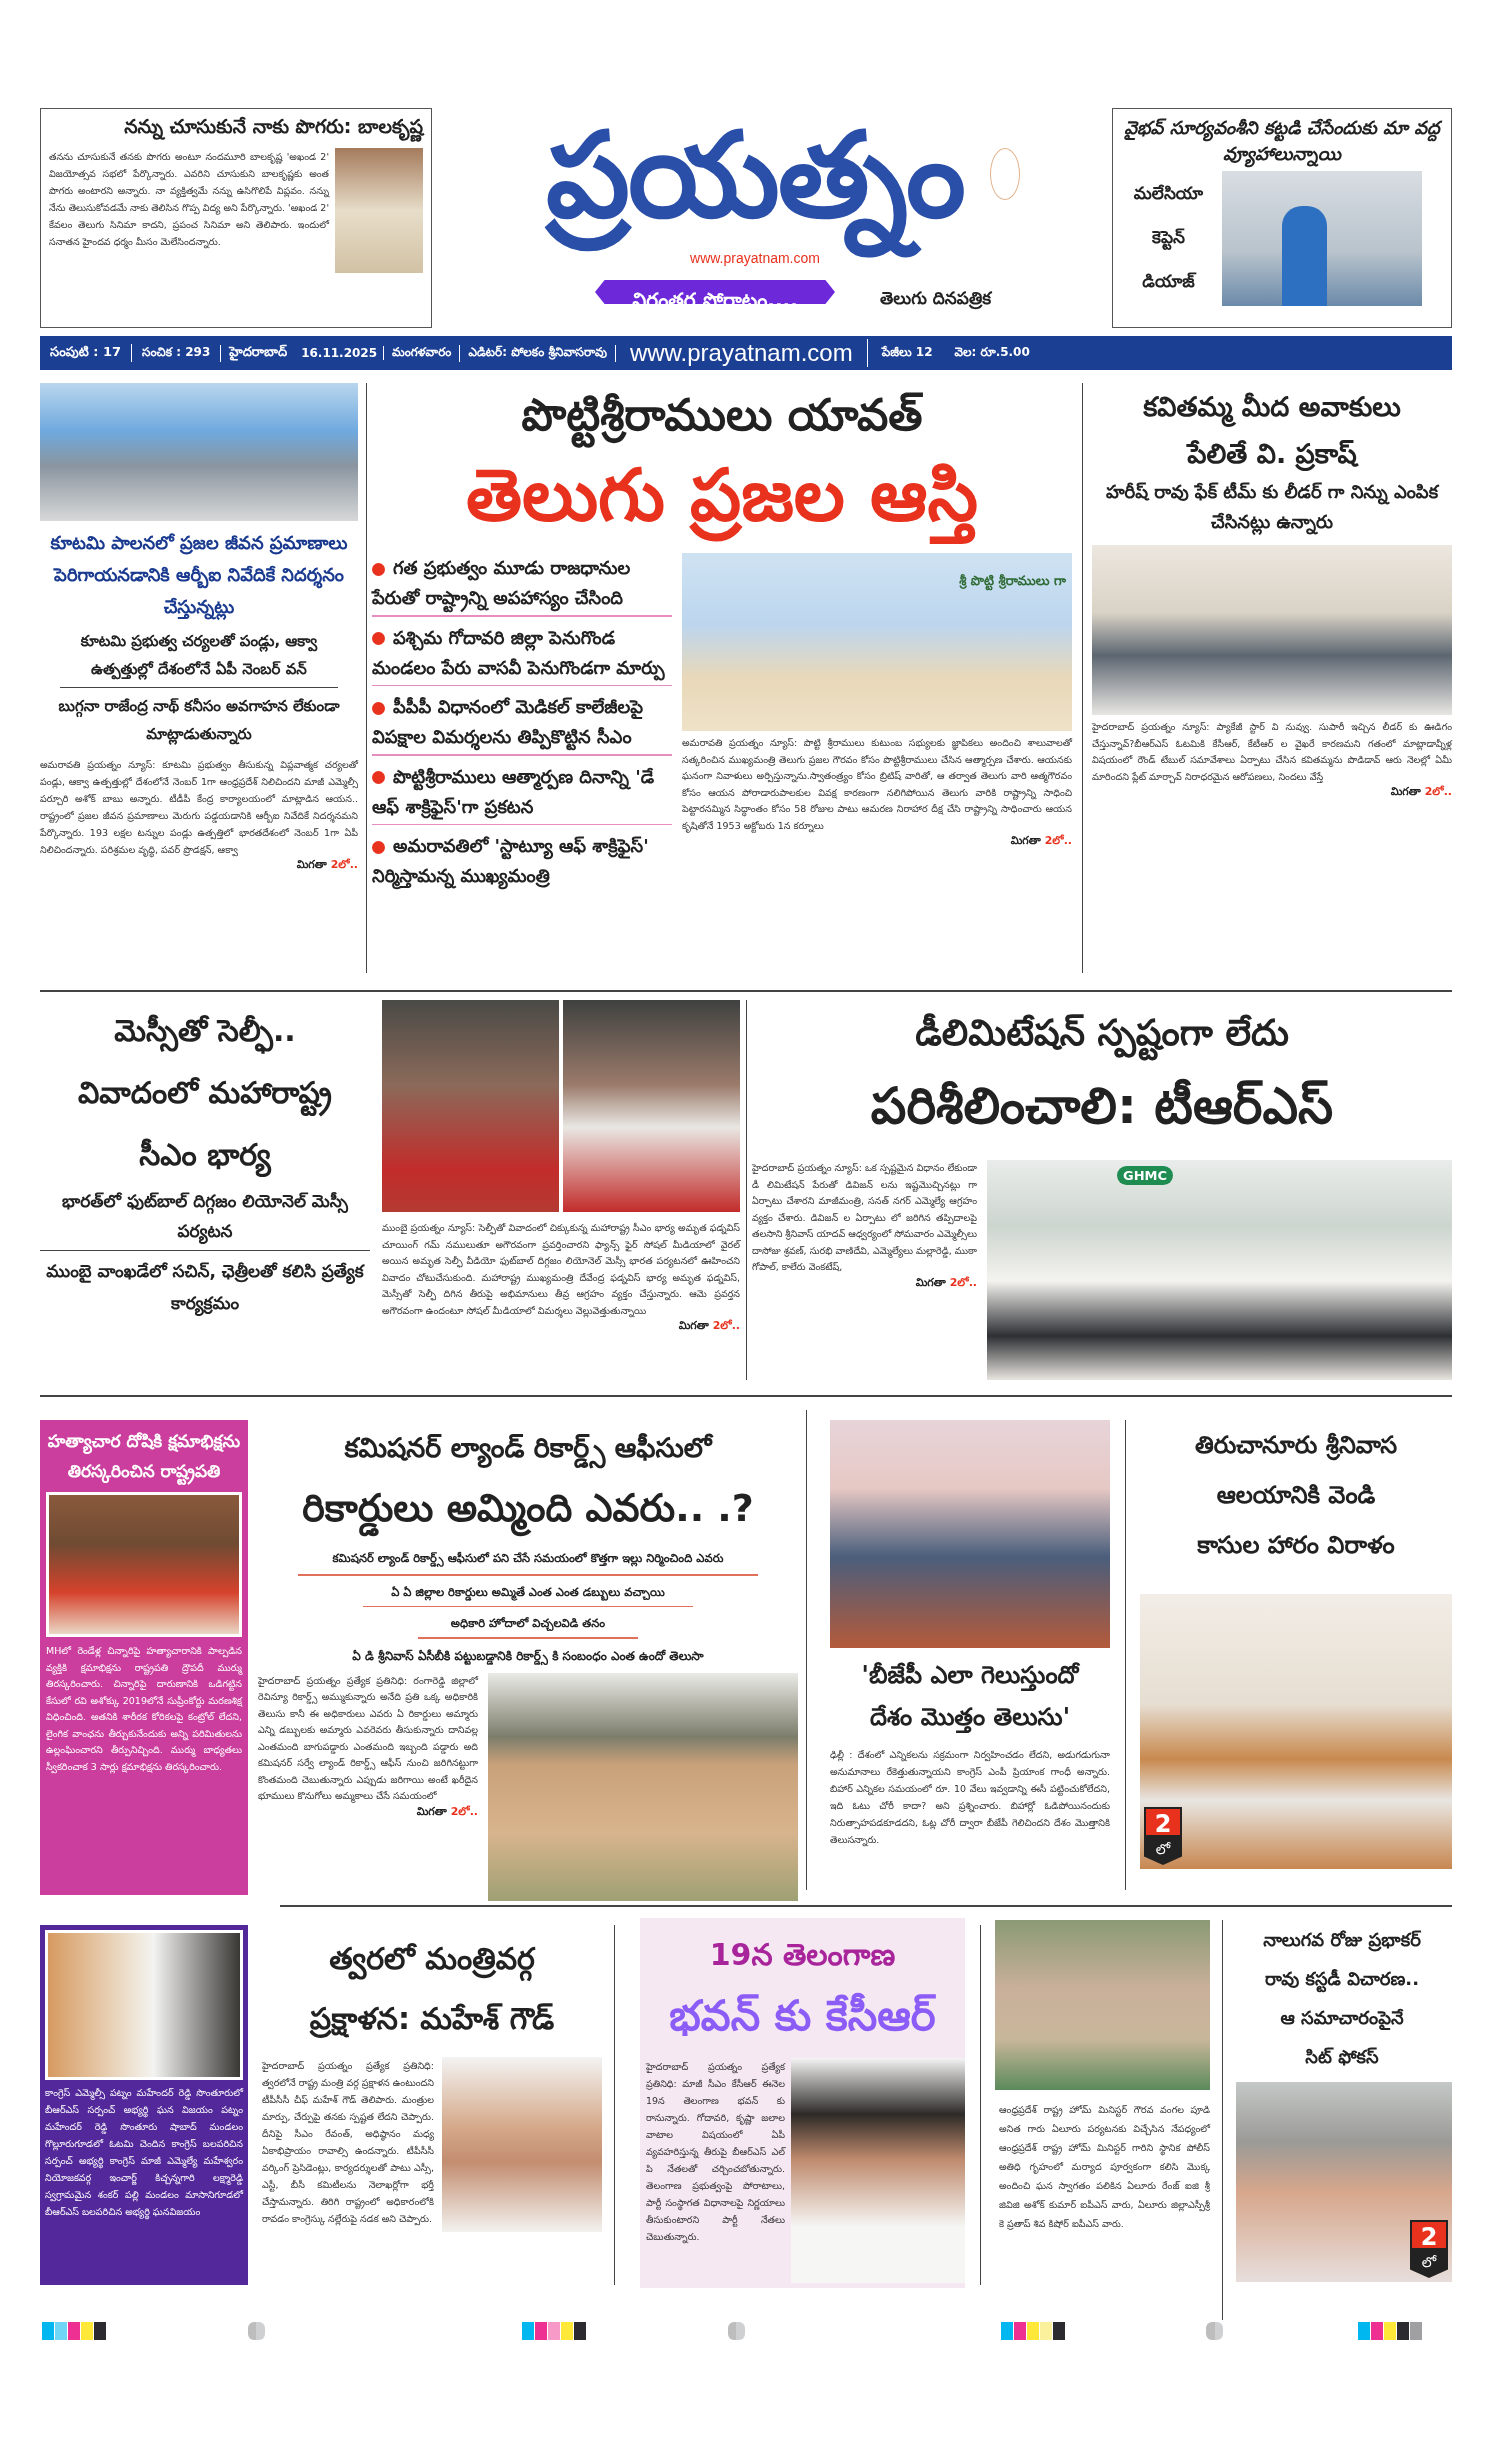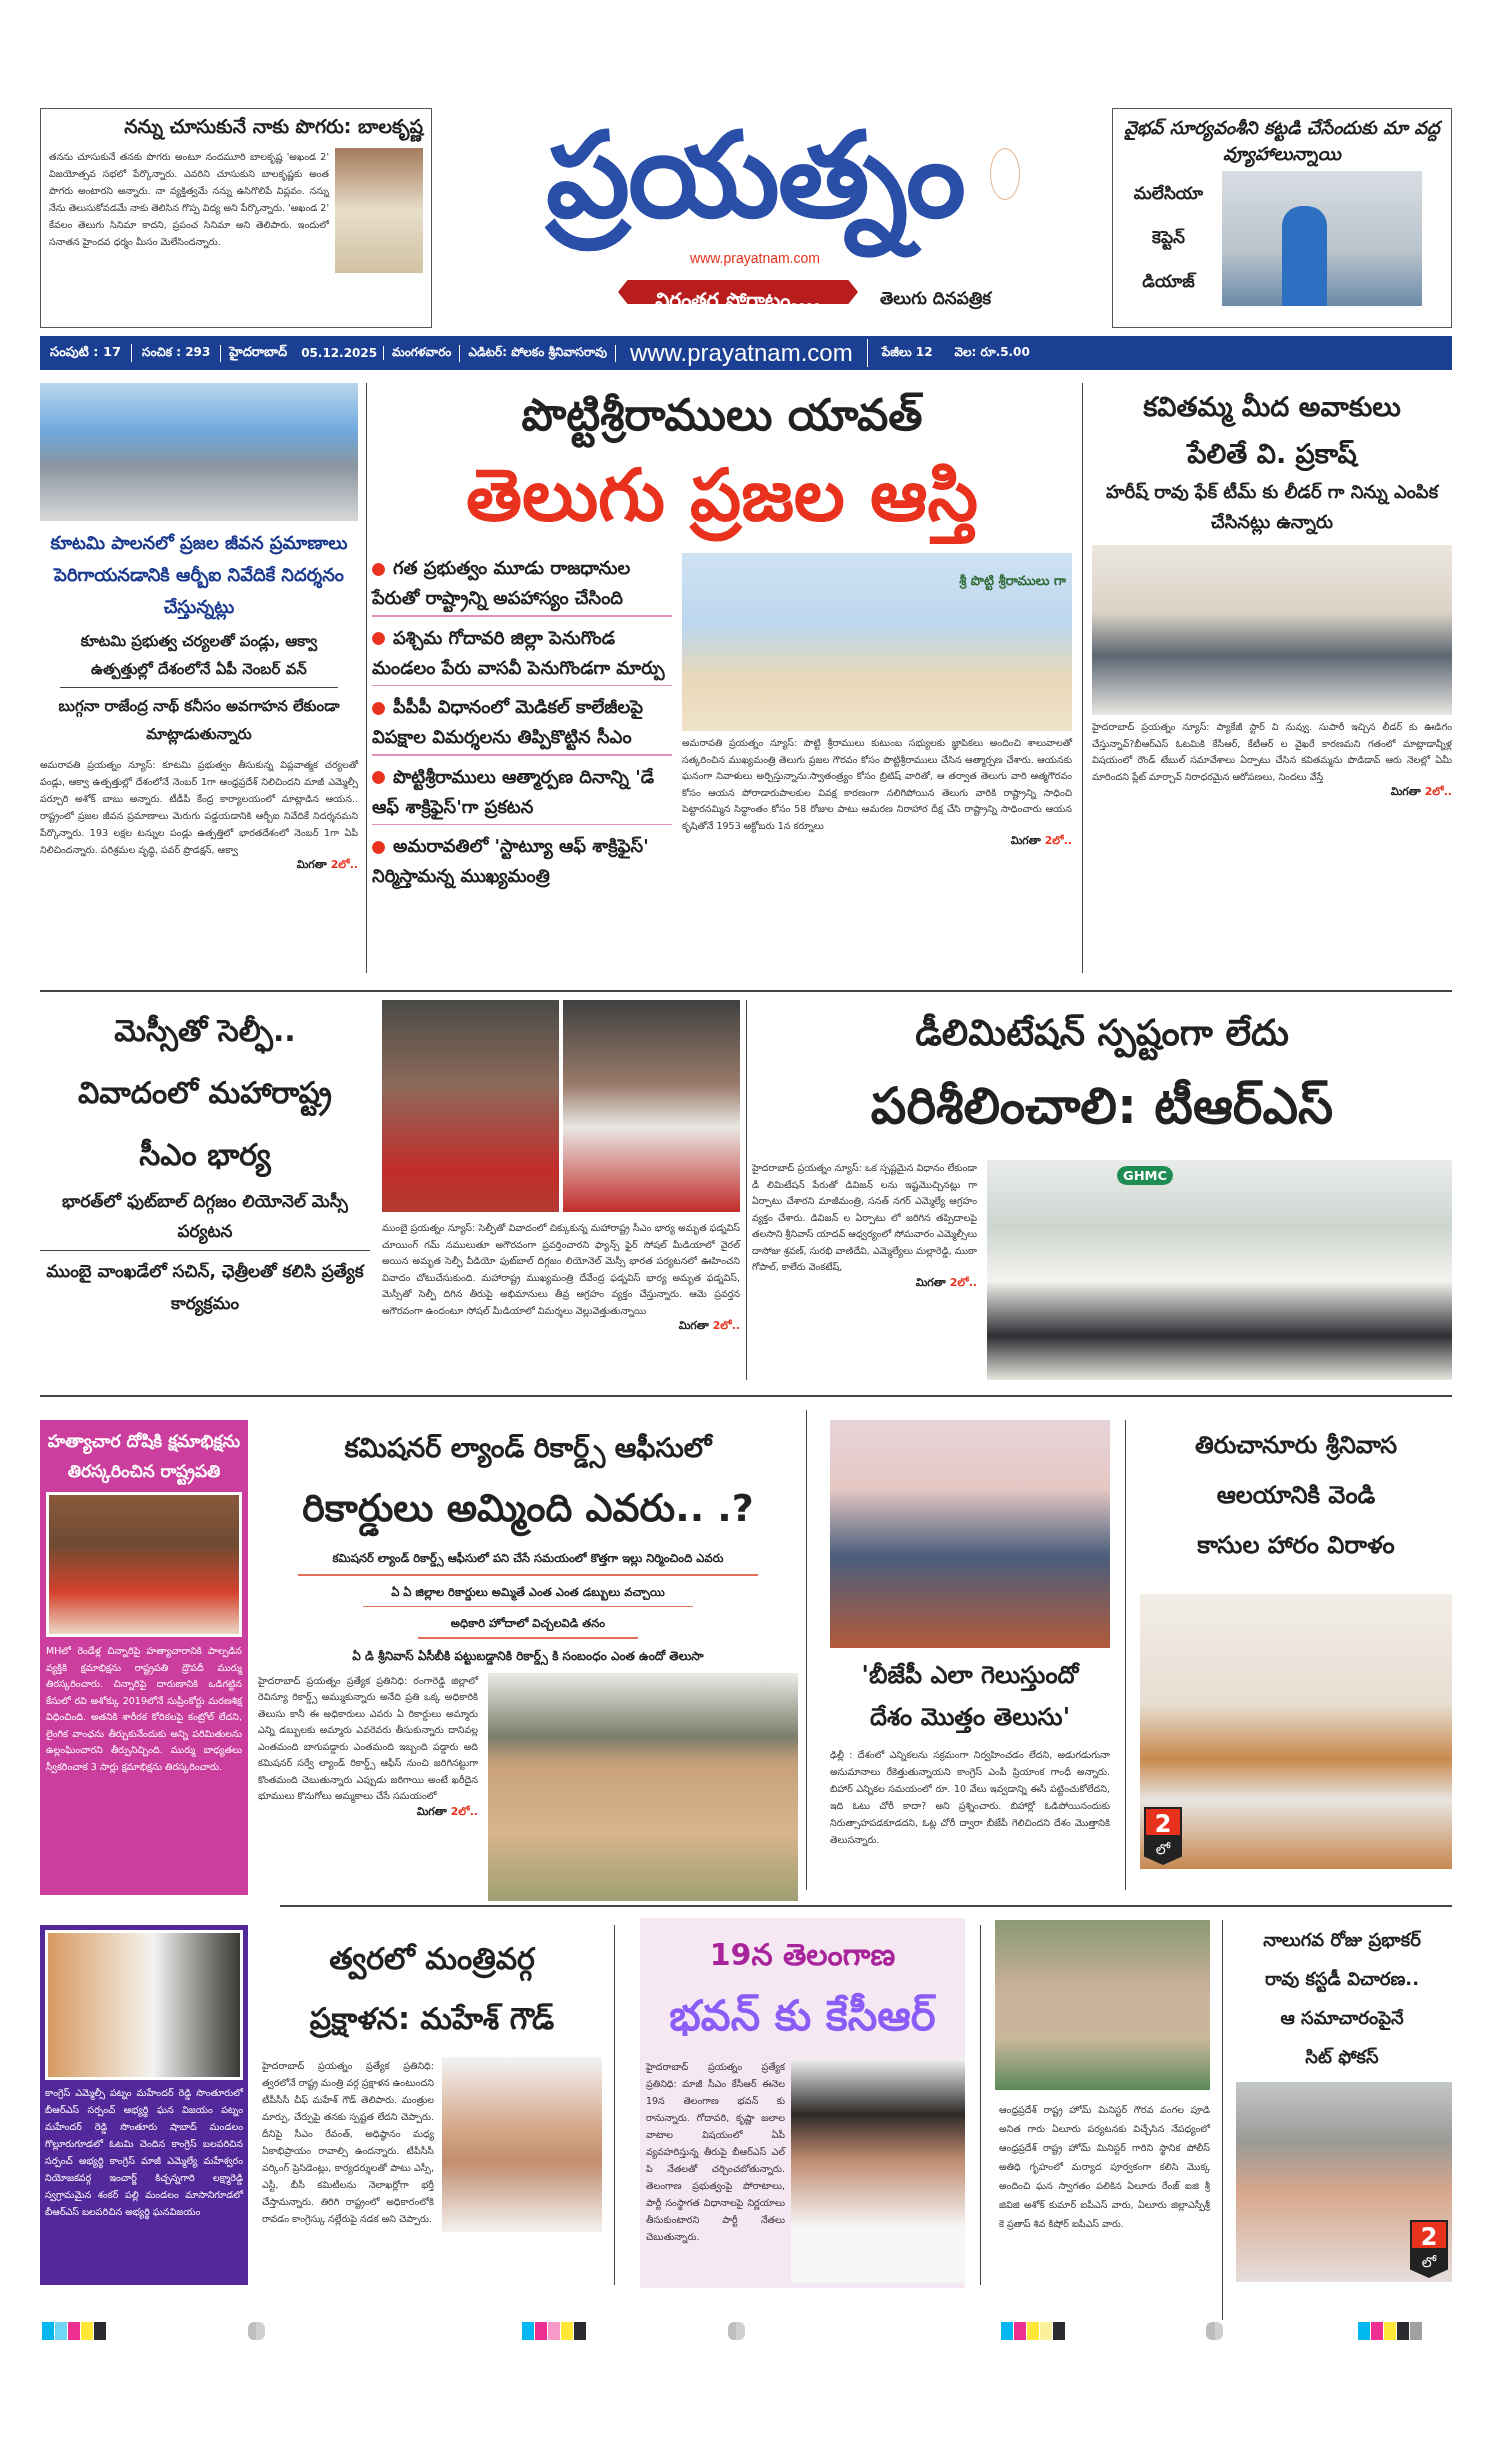--- a/index.html
+++ b/index.html
@@ -31,21 +31,21 @@
   <div style="font-size:19px;font-weight:bold;text-align:right;white-space:nowrap;margin-bottom:6px;">నన్ను చూసుకునే నాకు పొగరు: బాలకృష్ణ</div>
   <div class="photo" style="float:right;width:88px;height:125px;margin-left:6px;background:linear-gradient(180deg,#a57b5c,#e7ddc9 50%,#d2c2a4);"></div>
   <div class="body" style="font-size:9.5px;line-height:17px;">తనను చూసుకునే తనకు పొగరు అంటూ నందమూరి బాలకృష్ణ 'అఖండ 2' విజయోత్సవ సభలో పేర్కొన్నారు. ఎవరిని చూసుకుని బాలకృష్ణకు అంత పొగరు అంటారని అన్నారు. నా వ్యక్తిత్వమే నన్ను ఉసిగొలిపే విప్లవం. నన్ను నేను తెలుసుకోవడమే నాకు తెలిసిన గొప్ప విద్య అని పేర్కొన్నారు. 'అఖండ 2' కేవలం తెలుగు సినిమా కాదని, ప్రపంచ సినిమా అని తెలిపారు. ఇందులో సనాతన హైందవ ధర్మం మీసం మెలేసిందన్నారు.</div>
 </div>
 
 <div class="abs" style="left:455px;top:100px;width:600px;height:160px;text-align:center;">
   <div style="font-size:118px;font-weight:bold;color:#2a4fa8;line-height:150px;letter-spacing:-2px;font-family:'DejaVu Sans',sans-serif;">ప్రయత్నం</div>
 </div>
 <div class="abs" style="left:990px;top:148px;width:30px;height:52px;border-radius:50%;border:1px solid #e3b38e;"></div>
 <div class="abs" style="left:655px;top:250px;width:200px;text-align:center;color:#e8321e;font-size:14px;font-family:'Liberation Sans',sans-serif;">www.prayatnam.com</div>
-<div class="abs" style="left:618px;top:280px;width:240px;height:24px;background:#b91c1c;color:#fff;font-weight:bold;font-size:20px;line-height:40px;text-align:center;clip-path:polygon(4% 0,96% 0,100% 50%,96% 100%,4% 100%,0 50%);">
+<div class="abs" style="left:595px;top:280px;width:240px;height:24px;background:#6d28d9;color:#fff;font-weight:bold;font-size:20px;line-height:40px;text-align:center;clip-path:polygon(4% 0,96% 0,100% 50%,96% 100%,4% 100%,0 50%);">
   <span>నిరంతర పోరాటం....</span>
 </div>
 <div class="abs" style="left:880px;top:288px;font-size:17px;font-weight:bold;color:#222;">తెలుగు దినపత్రిక</div>
 
 <div class="abs box" style="left:1112px;top:108px;width:340px;height:220px;padding:6px 8px;">
   <div style="font-size:18px;font-weight:bold;text-align:center;line-height:26px;margin-bottom:4px;font-style:italic;">వైభవ్ సూర్యవంశీని కట్టడి చేసేందుకు మా వద్ద వ్యూహాలున్నాయి</div>
   <div style="display:flex;gap:6px;">
     <div style="width:95px;text-align:center;">
       <div style="font-size:17px;font-weight:bold;line-height:44px;">మలేసియా</div>
       <div style="font-size:17px;font-weight:bold;line-height:44px;">కెప్టెన్</div>
@@ -54,21 +54,21 @@
     <div class="photo" style="width:200px;height:135px;background:linear-gradient(180deg,#d8dde2,#b8c3cc 60%,#6b8aa9);position:relative;">
       <div style="position:absolute;left:60px;top:35px;width:45px;height:100px;background:#2d6fc1;border-radius:20px 20px 0 0;"></div>
     </div>
   </div>
 </div>
 
 <div class="abs" style="left:40px;top:336px;width:1412px;height:34px;background:#1b3f93;color:#fff;display:flex;align-items:center;font-weight:bold;font-size:13px;">
   <span style="padding:0 10px;border-right:1px solid #fff;">సంపుటి : 17</span>
   <span style="padding:0 10px;border-right:1px solid #fff;font-size:12px;">సంచిక : 293</span>
   <span style="padding:0 8px;">హైదరాబాద్</span>
-  <span style="padding:0 6px;border-right:1px solid #fff;font-size:12px;">05.12.2025</span>
+  <span style="padding:0 6px;border-right:1px solid #fff;font-size:12px;">16.11.2025</span>
   <span style="padding:0 8px;border-right:1px solid #fff;font-size:12px;">మంగళవారం</span>
   <span style="padding:0 8px;border-right:1px solid #fff;font-size:12px;">ఎడిటర్: పోలకం శ్రీనివాసరావు</span>
   <span style="padding:0 14px;border-right:1px solid #fff;font-size:24px;font-weight:normal;font-family:'Liberation Sans',sans-serif;">www.prayatnam.com</span>
   <span style="padding:0 14px;font-size:12px;">పేజీలు 12</span>
   <span style="padding:0 8px;font-size:12px;">వెల: రూ.5.00</span>
 </div>
 
 <div class="abs" style="left:40px;top:383px;width:318px;height:590px;">
   <div class="photo" style="height:138px;background:linear-gradient(180deg,#b9d6ee 0%,#6fa9de 35%,#8a95a0 60%,#d7d8d8 100%);"></div>
   <div class="hl" style="color:#1a3a90;font-size:18px;line-height:32px;margin-top:6px;">కూటమి పాలనలో ప్రజల జీవన ప్రమాణాలు పెరిగాయనడానికి ఆర్బీఐ నివేదికే నిదర్శనం చేస్తున్నట్లు</div>

